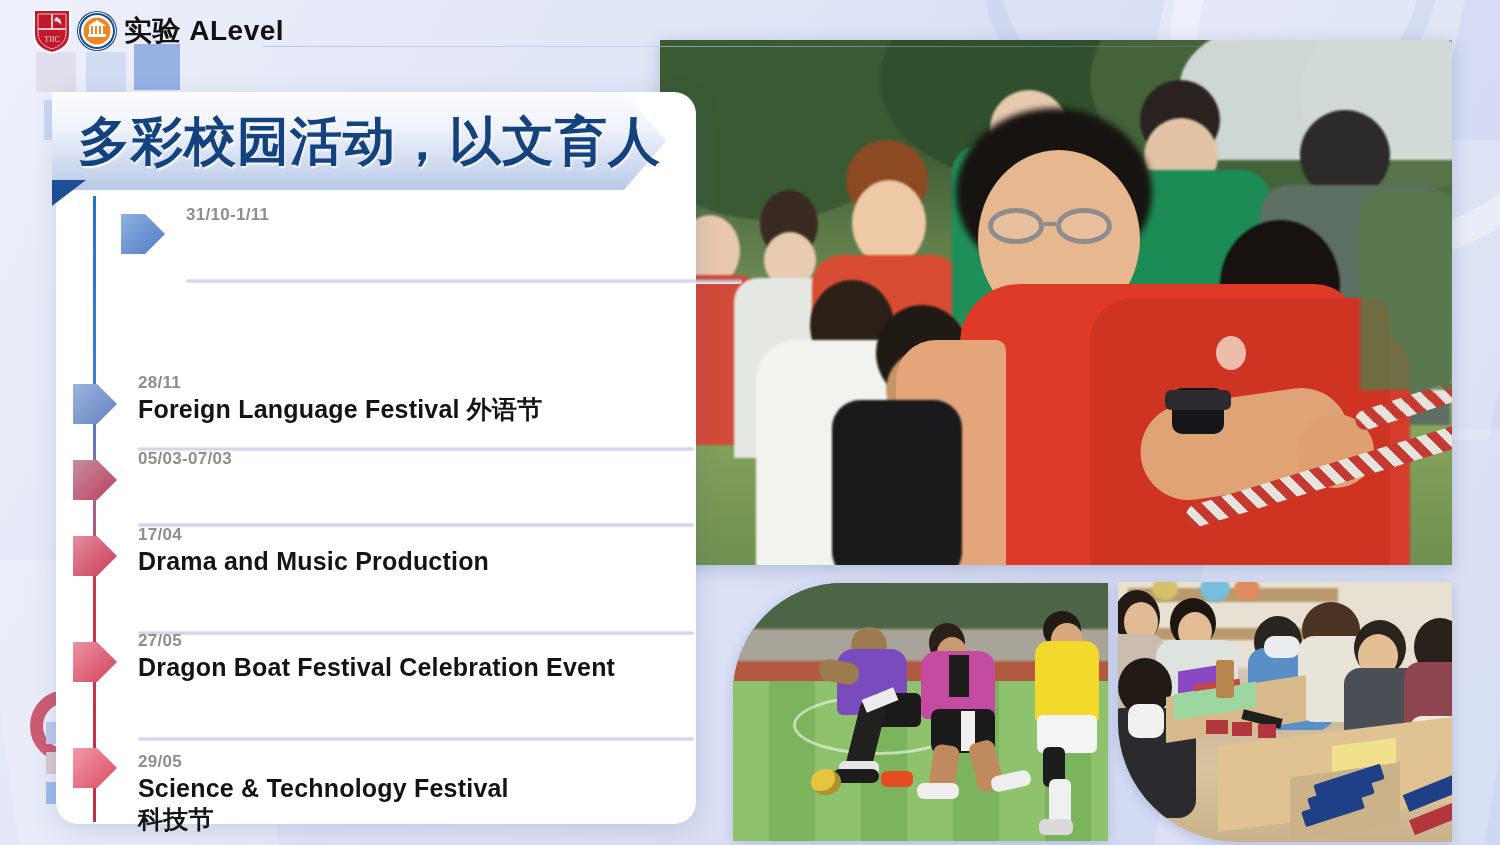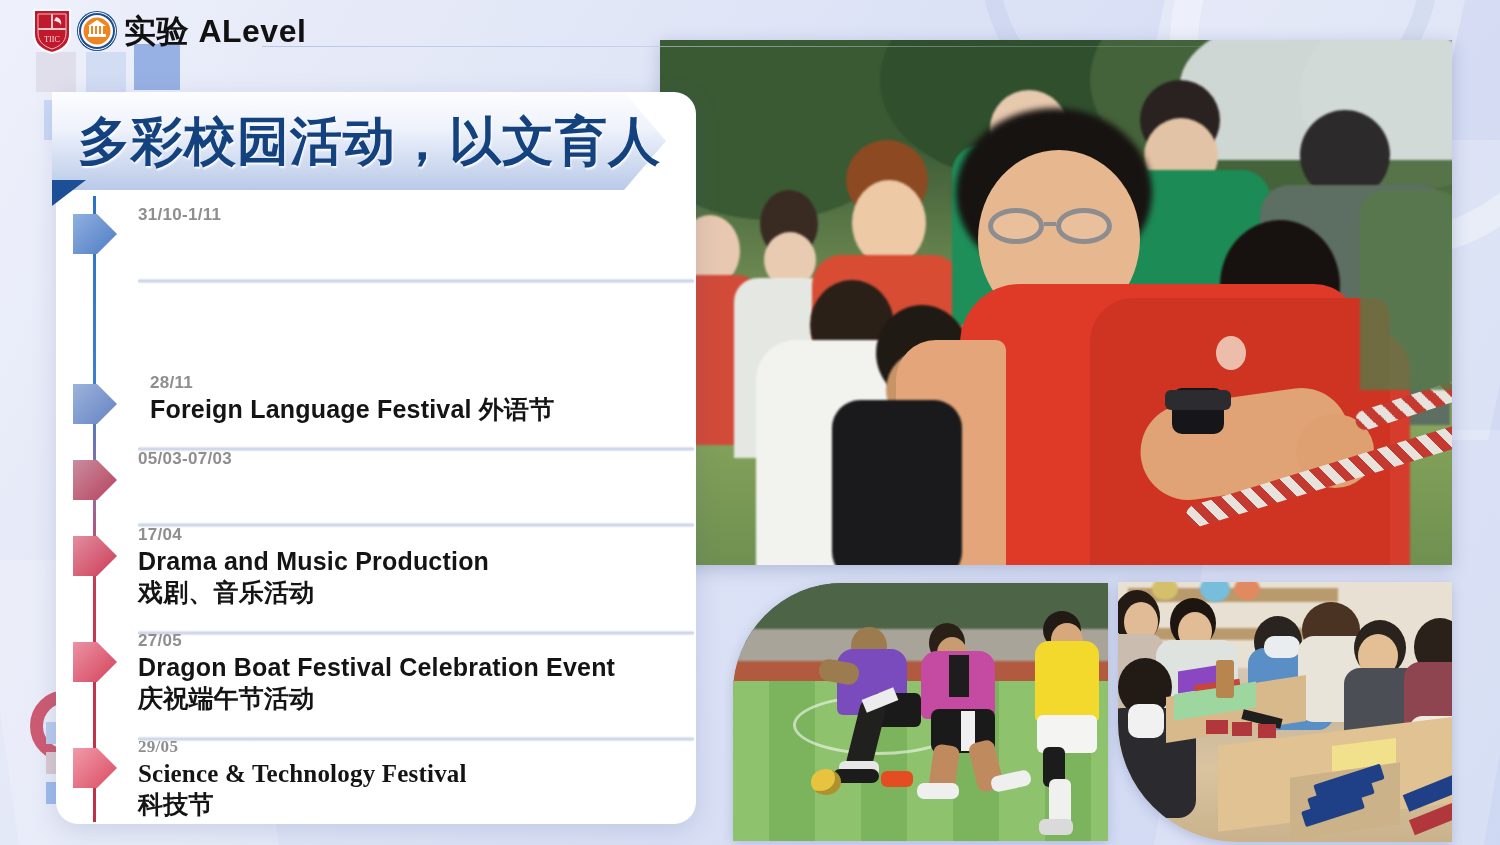--- a/index.html
+++ b/index.html
@@ -26,21 +26,21 @@
           background:rgba(255,255,255,.20);transform:skewX(8deg);}
   .bg-arc{position:absolute;left:1170px;top:-170px;width:430px;height:430px;
           border:28px solid rgba(255,255,255,.35);border-radius:50%;z-index:1;}
   .bg-arc2{position:absolute;left:980px;top:-240px;width:460px;height:400px;
           border:18px solid rgba(170,185,225,.22);border-radius:50%;z-index:1;}
 
   
   .header{position:absolute;left:0;top:0;width:100%;height:62px;z-index:14;}
   .logo-shield{position:absolute;left:32px;top:8px;width:40px;height:46px;}
   .logo-seal{position:absolute;left:76px;top:10px;width:42px;height:42px;}
-  .brand{position:absolute;left:124px;top:15px;font-size:32px;font-weight:bold;
+  .brand{position:absolute;left:124px;top:15px;font-size:28px;font-weight:bold;
          color:#111;letter-spacing:.5px;line-height:32px;}
   .header-rule{position:absolute;left:262px;top:46px;width:1150px;height:1px;
                background:linear-gradient(90deg,#b9c6e4,rgba(185,198,228,0));z-index:13;}
 
   
   .deco{position:absolute;z-index:12;}
   .d1{left:36px;top:52px;width:40px;height:40px;background:#dcd8e6;opacity:.75;}
   .d2{left:86px;top:52px;width:40px;height:40px;background:#cfd9f2;opacity:.9;}
   .d3{left:134px;top:44px;width:46px;height:46px;background:#98b1e4;}
   .d4{left:44px;top:100px;width:40px;height:40px;background:#c9d8f3;}
@@ -318,67 +318,65 @@
 
 <div class="banner-wrap">
   <div class="banner"></div>
   <div class="banner-tab"></div>
   <div class="banner-text">多彩校园活动，以文育人</div>
 </div>
 
 <div class="timeline">
   <div class="tl-line"></div>
 
-  <div class="tl-item" style="top:0px;height:88px;">
+  <div class="tl-item" style="top:0px;height:88px;margin-left:48px;">
     <div class="tl-marker" style="top:18px;background:linear-gradient(135deg,#8fb0e0,#4f7cc4);"></div>
     <div class="tl-body" style="top:8px;">
       <div class="tl-date">31/10-1/11</div>
     </div>
     <div class="tl-sep" style="top:82px;"></div>
   </div>
 
 
   <div class="tl-item" style="top:166px;height:88px;">
     <div class="tl-marker" style="top:22px;background:linear-gradient(135deg,#9db3dd,#6282c0);"></div>
-    <div class="tl-body" style="top:10px;margin-left:12px;">
+    <div class="tl-body" style="top:10px;">
       <div class="tl-date">28/11</div>
       <div class="tl-title">Foreign Language Festival 外语节</div>
     </div>
     <div class="tl-sep" style="top:84px;"></div>
   </div>
 
   <div class="tl-item" style="top:242px;height:88px;">
     <div class="tl-marker" style="top:22px;background:linear-gradient(135deg,#c98d9f,#b8405d);"></div>
     <div class="tl-body" style="top:10px;">
       <div class="tl-date">05/03-07/03</div>
     </div>
     <div class="tl-sep" style="top:84px;"></div>
   </div>
 
   <div class="tl-item" style="top:318px;height:120px;">
     <div class="tl-marker" style="top:22px;background:linear-gradient(135deg,#e28ea0,#cc3b55);"></div>
     <div class="tl-body" style="top:10px;">
       <div class="tl-date">17/04</div>
       <div class="tl-title">Drama and Music Production</div>
-      <div class="tl-title">戏剧、音乐活动</div>
     </div>
     <div class="tl-sep" style="top:116px;"></div>
   </div>
 
   <div class="tl-item" style="top:424px;height:120px;">
     <div class="tl-marker" style="top:22px;background:linear-gradient(135deg,#ec92a4,#d4415a);"></div>
     <div class="tl-body" style="top:10px;">
       <div class="tl-date">27/05</div>
       <div class="tl-title">Dragon Boat Festival Celebration Event</div>
-      <div class="tl-title">庆祝端午节活动</div>
     </div>
     <div class="tl-sep" style="top:116px;"></div>
   </div>
 
   <div class="tl-item" style="top:530px;height:120px;">
     <div class="tl-marker" style="top:22px;background:linear-gradient(135deg,#f09bab,#db4a60);"></div>
-    <div class="tl-body" style="top:10px;font-family:Liberation Serif, serif;">
+    <div class="tl-body" style="top:25px;">
       <div class="tl-date">29/05</div>
       <div class="tl-title">Science &amp; Technology Festival</div>
       <div class="tl-title">科技节</div>
     </div>
   </div>
 </div>
 
 </body></html>

